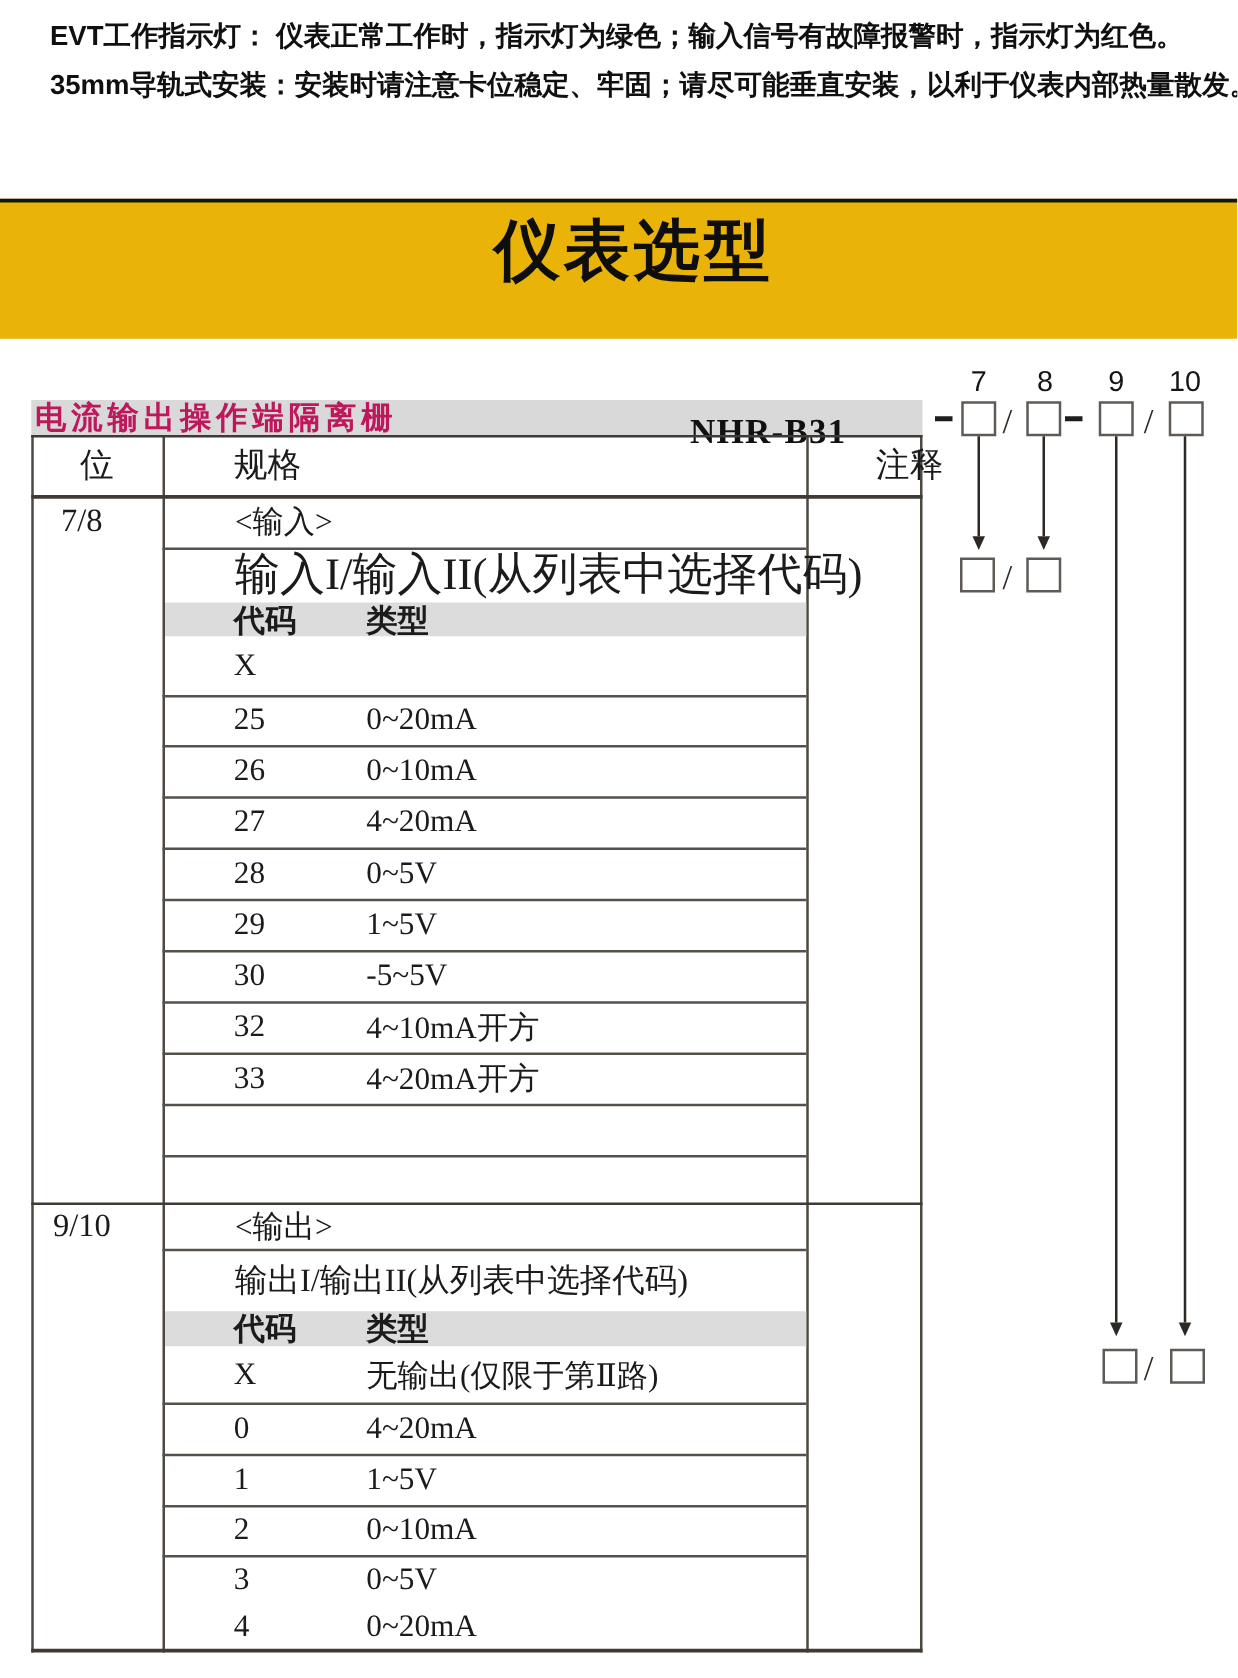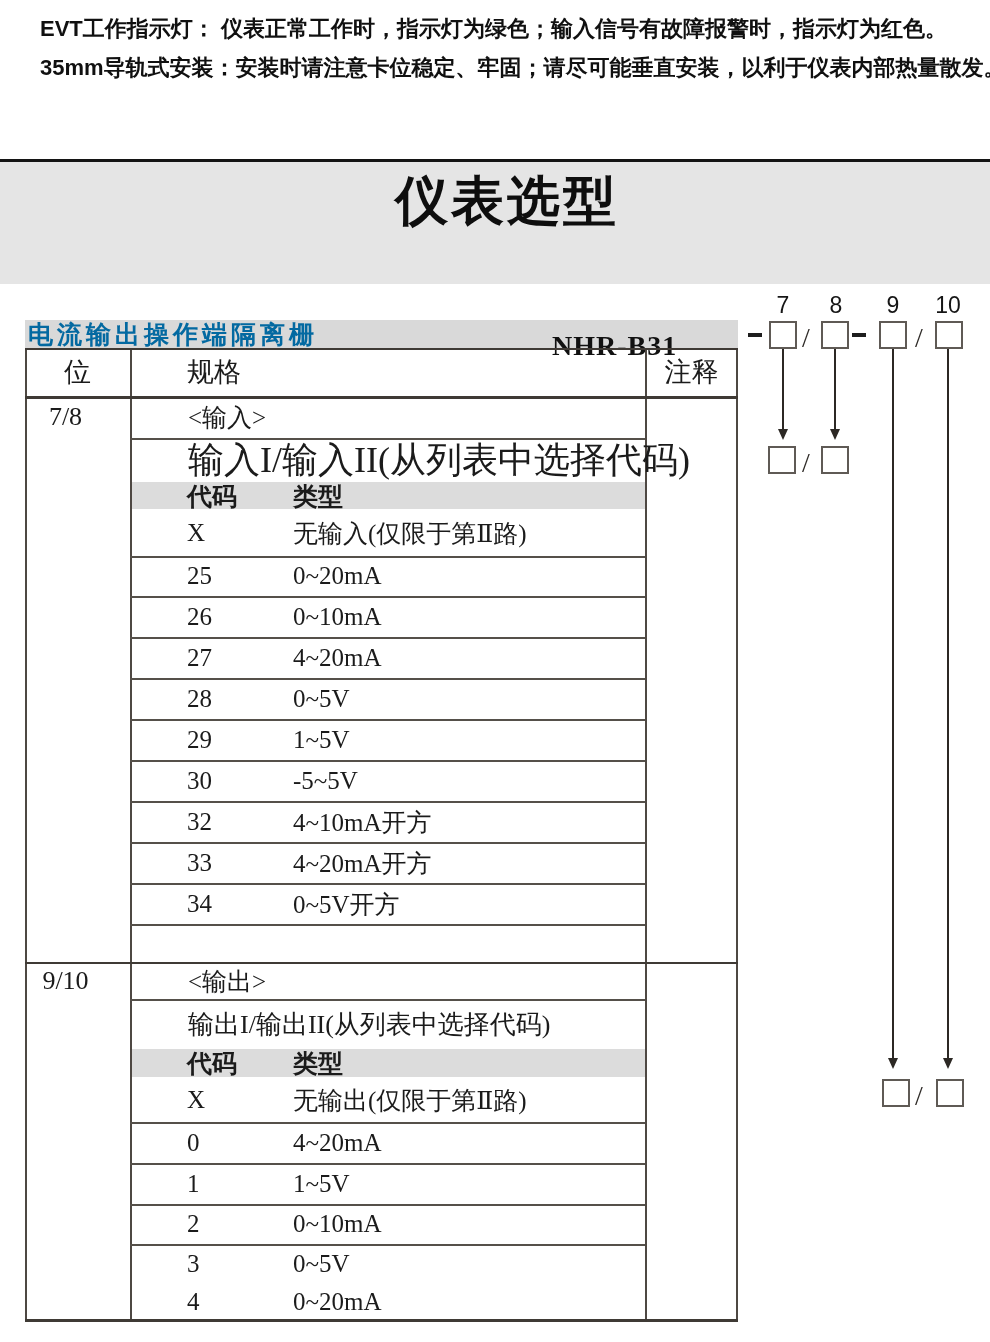--- a/index.html
+++ b/index.html
@@ -4,44 +4,44 @@
 <style>
   html,body{margin:0;padding:0;background:#fff;}
   .page{position:relative;width:990px;height:1342px;background:#ffffff;overflow:hidden;
         font-family:"Liberation Serif","DejaVu Serif",serif;color:#1b1b1b;}
 
   
   .notes{position:absolute;left:40px;top:9px;font-family:"Liberation Sans","DejaVu Sans",sans-serif;
          font-weight:bold;font-size:22px;line-height:39px;color:#101010;white-space:nowrap;}
 
   
-  .banner{position:absolute;left:0;top:159px;width:990px;height:125px;background:#e5e5e5;
+  .banner{position:absolute;left:0;top:159px;width:990px;height:112px;background:#eab308;
           border-top:3px solid #141414;text-align:center;box-sizing:border-box;padding-left:24px;}
   .banner-title{margin-top:11px;font-family:"Liberation Sans","DejaVu Sans",sans-serif;
                 font-weight:bold;font-size:53px;line-height:56px;letter-spacing:3px;color:#0e0e0e;}
   .banner-sub{font-family:"Liberation Sans","DejaVu Sans",sans-serif;font-size:21px;line-height:24px;color:#222;}
 
   
   .prodbar{position:absolute;left:25px;top:320px;width:713px;height:28px;background:#d9d9d9;}
   .pname{position:absolute;left:3px;top:50%;transform:translateY(-50%);font-weight:bold;
-         font-size:25px;letter-spacing:4px;white-space:nowrap;color:#0369a1;}
+         font-size:25px;letter-spacing:4px;white-space:nowrap;color:#be185d;}
   .pmodel{position:absolute;left:527px;top:50%;transform:translateY(-50%);font-weight:600;
           font-size:28px;letter-spacing:1px;white-space:nowrap;color:#111;margin-top:12px;}
 
   
   .grid{position:absolute;left:25px;top:348px;width:713px;height:974px;font-size:25px;}
   .vl{position:absolute;top:0;height:974px;width:2px;background:#4e4843;}
   .hl{position:absolute;left:105px;width:515px;height:2px;background:#55504a;}
   .hlf{position:absolute;left:0;width:713px;background:#3f3a35;}
   .grayband{position:absolute;left:107px;width:513px;background:#dcdcdc;}
 
   .hdrcell{position:absolute;top:0;height:48px;display:flex;align-items:center;font-size:27px;}
   .h-pos{left:0;width:105px;justify-content:center;}
   .h-spec{left:162px;}
-  .h-note{left:620px;width:93px;justify-content:center;}
+  .h-note{left:620px;width:93px;justify-content:center;padding-left:36px;}
 
   .poslab{position:absolute;left:0;width:81px;display:flex;align-items:center;justify-content:center;font-size:26px;}
   .srow{position:absolute;left:105px;width:459px;}
   .srow span{position:absolute;top:50%;transform:translateY(-50%);white-space:nowrap;}
   .sh{left:58px;}
   .sc{left:57px;}
   .st{left:163px;}
   .bold{font-weight:bold;}
 
   
@@ -118,21 +118,20 @@
       </div>
     <div class="srow" style="top:90px;height:44px">
       <span class="sh" style="font-size:36px">输入I/输入II(从列表中选择代码)</span>
       </div>
     <div class="srow bold" style="top:134px;height:27px">
       <span class="sc">代码</span>
       <span class="st">类型</span>
       </div>
     <div class="srow" style="top:161px;height:47px">
       <span class="sc">X</span>
-      <span class="st">无输入(仅限于第Ⅱ路)</span>
       </div>
     <div class="srow" style="top:208px;height:40px">
       <span class="sc">25</span>
       <span class="st">0~20mA</span>
       </div>
     <div class="srow" style="top:248px;height:41px">
       <span class="sc">26</span>
       <span class="st">0~10mA</span>
       </div>
     <div class="srow" style="top:289px;height:41px">
@@ -151,24 +150,20 @@
       <span class="sc">30</span>
       <span class="st">-5~5V</span>
       </div>
     <div class="srow" style="top:453px;height:41px">
       <span class="sc">32</span>
       <span class="st">4~10mA开方</span>
       </div>
     <div class="srow" style="top:494px;height:41px">
       <span class="sc">33</span>
       <span class="st">4~20mA开方</span>
-      </div>
-    <div class="srow" style="top:535px;height:41px">
-      <span class="sc">34</span>
-      <span class="st">0~5V开方</span>
       </div>
 
     <div class="srow" style="top:651px;height:50px">
       <span class="sh" style="font-size:26px">输出I/输出II(从列表中选择代码)</span>
       </div>
     <div class="srow" style="top:614px;height:37px">
       <span class="sh">&lt;输出&gt;</span>
       </div>
     <div class="srow bold" style="top:701px;height:28px">
       <span class="sc">代码</span>

